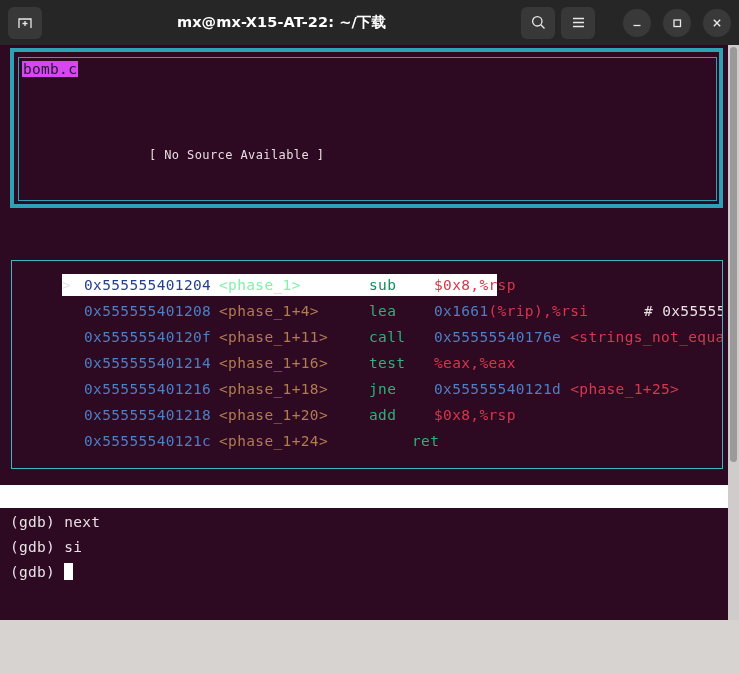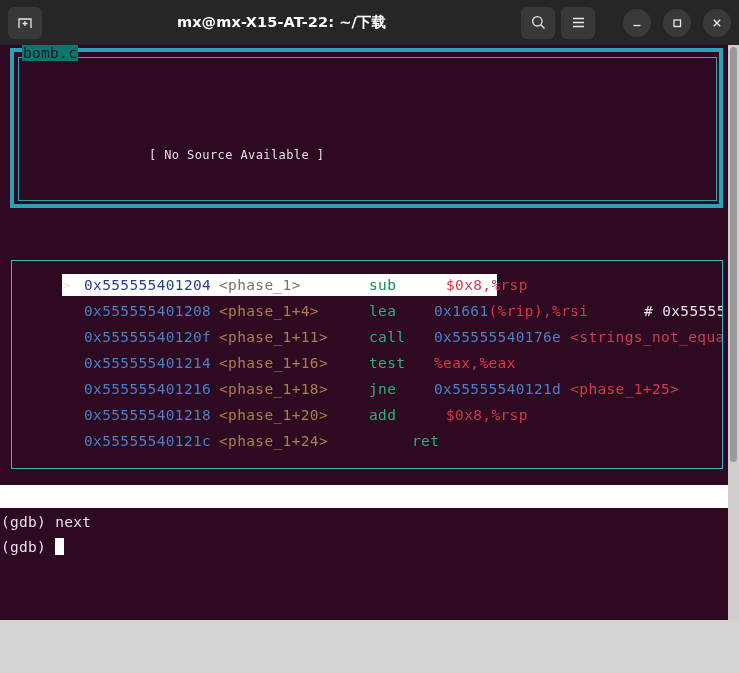--- a/index.html
+++ b/index.html
@@ -93,23 +93,23 @@
   .src-inner {
     position: absolute;
     left: 18px; top: 12px;
     width: 699px; height: 144px;
     border: 1px solid #2ba3b5;
     box-sizing: border-box;
     background: #2d0922;
   }
   .src-title {
     position: absolute;
-    left: 22px; top: 0;
+    left: 22px; top: 16px;
     color: #1b1b2b;
-    background: #0f766e;
+    background: #d946ef;
     font-size: 14.5px;
     font-family: "DejaVu Sans Mono", monospace;
     letter-spacing: .3px;
     padding: 0 1px;
     z-index: 4;
   }
   .src-body {
     position: absolute;
     left: 21px; top: 18px;
     width: 694px; height: 136px;
@@ -157,25 +157,25 @@
     height: 22px;
     background: #ffffff;
     z-index: 0;
   }
   .asm-row .content { position: relative; z-index: 1; }
 
   
   .c-addr   { color: #4d7fc4; }
   .c-addr-h { color: #26408f; text-align: center; }
   .c-sym    { color: #b07c50; }
-  .c-sym-h  { color: #737373; }
+  .c-sym-h  { color: #86efac; }
   .c-mn     { color: #2fb07a; }
   .c-mn-h   { color: #0f8f5a; }
   .c-reg    { color: #d7374b; }
-  .c-imm    { color: #d7374b; margin-left: 12px; }
+  .c-imm    { color: #d7374b; }
   .c-sym2   { color: #d43a4c; }
   .c-cmt    { color: #e7e2e4; }
   .c-plain  { color: #e7e2e4; }
 
   
   .statusbar {
     position: absolute;
     left: 0; top: 440px;
     width: 728px; height: 23px;
     background: #ffffff;
@@ -192,21 +192,21 @@
     position: absolute;
     left: 0; top: 465px;
     width: 728px;
     font-size: 14.5px;
     letter-spacing: .3px;
   }
   .cline {
     height: 25px;
     line-height: 25px;
     white-space: pre;
-    padding-left: 1px;
+    padding-left: 10px;
     color: #e7e2e4;
   }
   .cursor-block {
     display: inline-block;
     width: 9px; height: 17px;
     background: #ffffff;
     vertical-align: -3px;
   }
 
   .watermark {
@@ -287,20 +287,21 @@
     </div>
 
     <div class="statusbar">
       
       
       
     </div>
 
     <div class="console" id="console">
         <div class="cline"><span class="c-plain">(gdb) </span><span class="c-plain">next</span></div>
+        <div class="cline"><span class="c-plain">(gdb) </span><span class="c-plain">si</span></div>
         <div class="cline"><span class="c-plain">(gdb) </span><span class="cursor-block"></span></div>
       </div>
 
     <div class="scrollbar-track">
       <div class="scrollbar-thumb"></div>
     </div>
 
     <div class="watermark">CSDN @小白MX</div>
   </div>
 </div>

